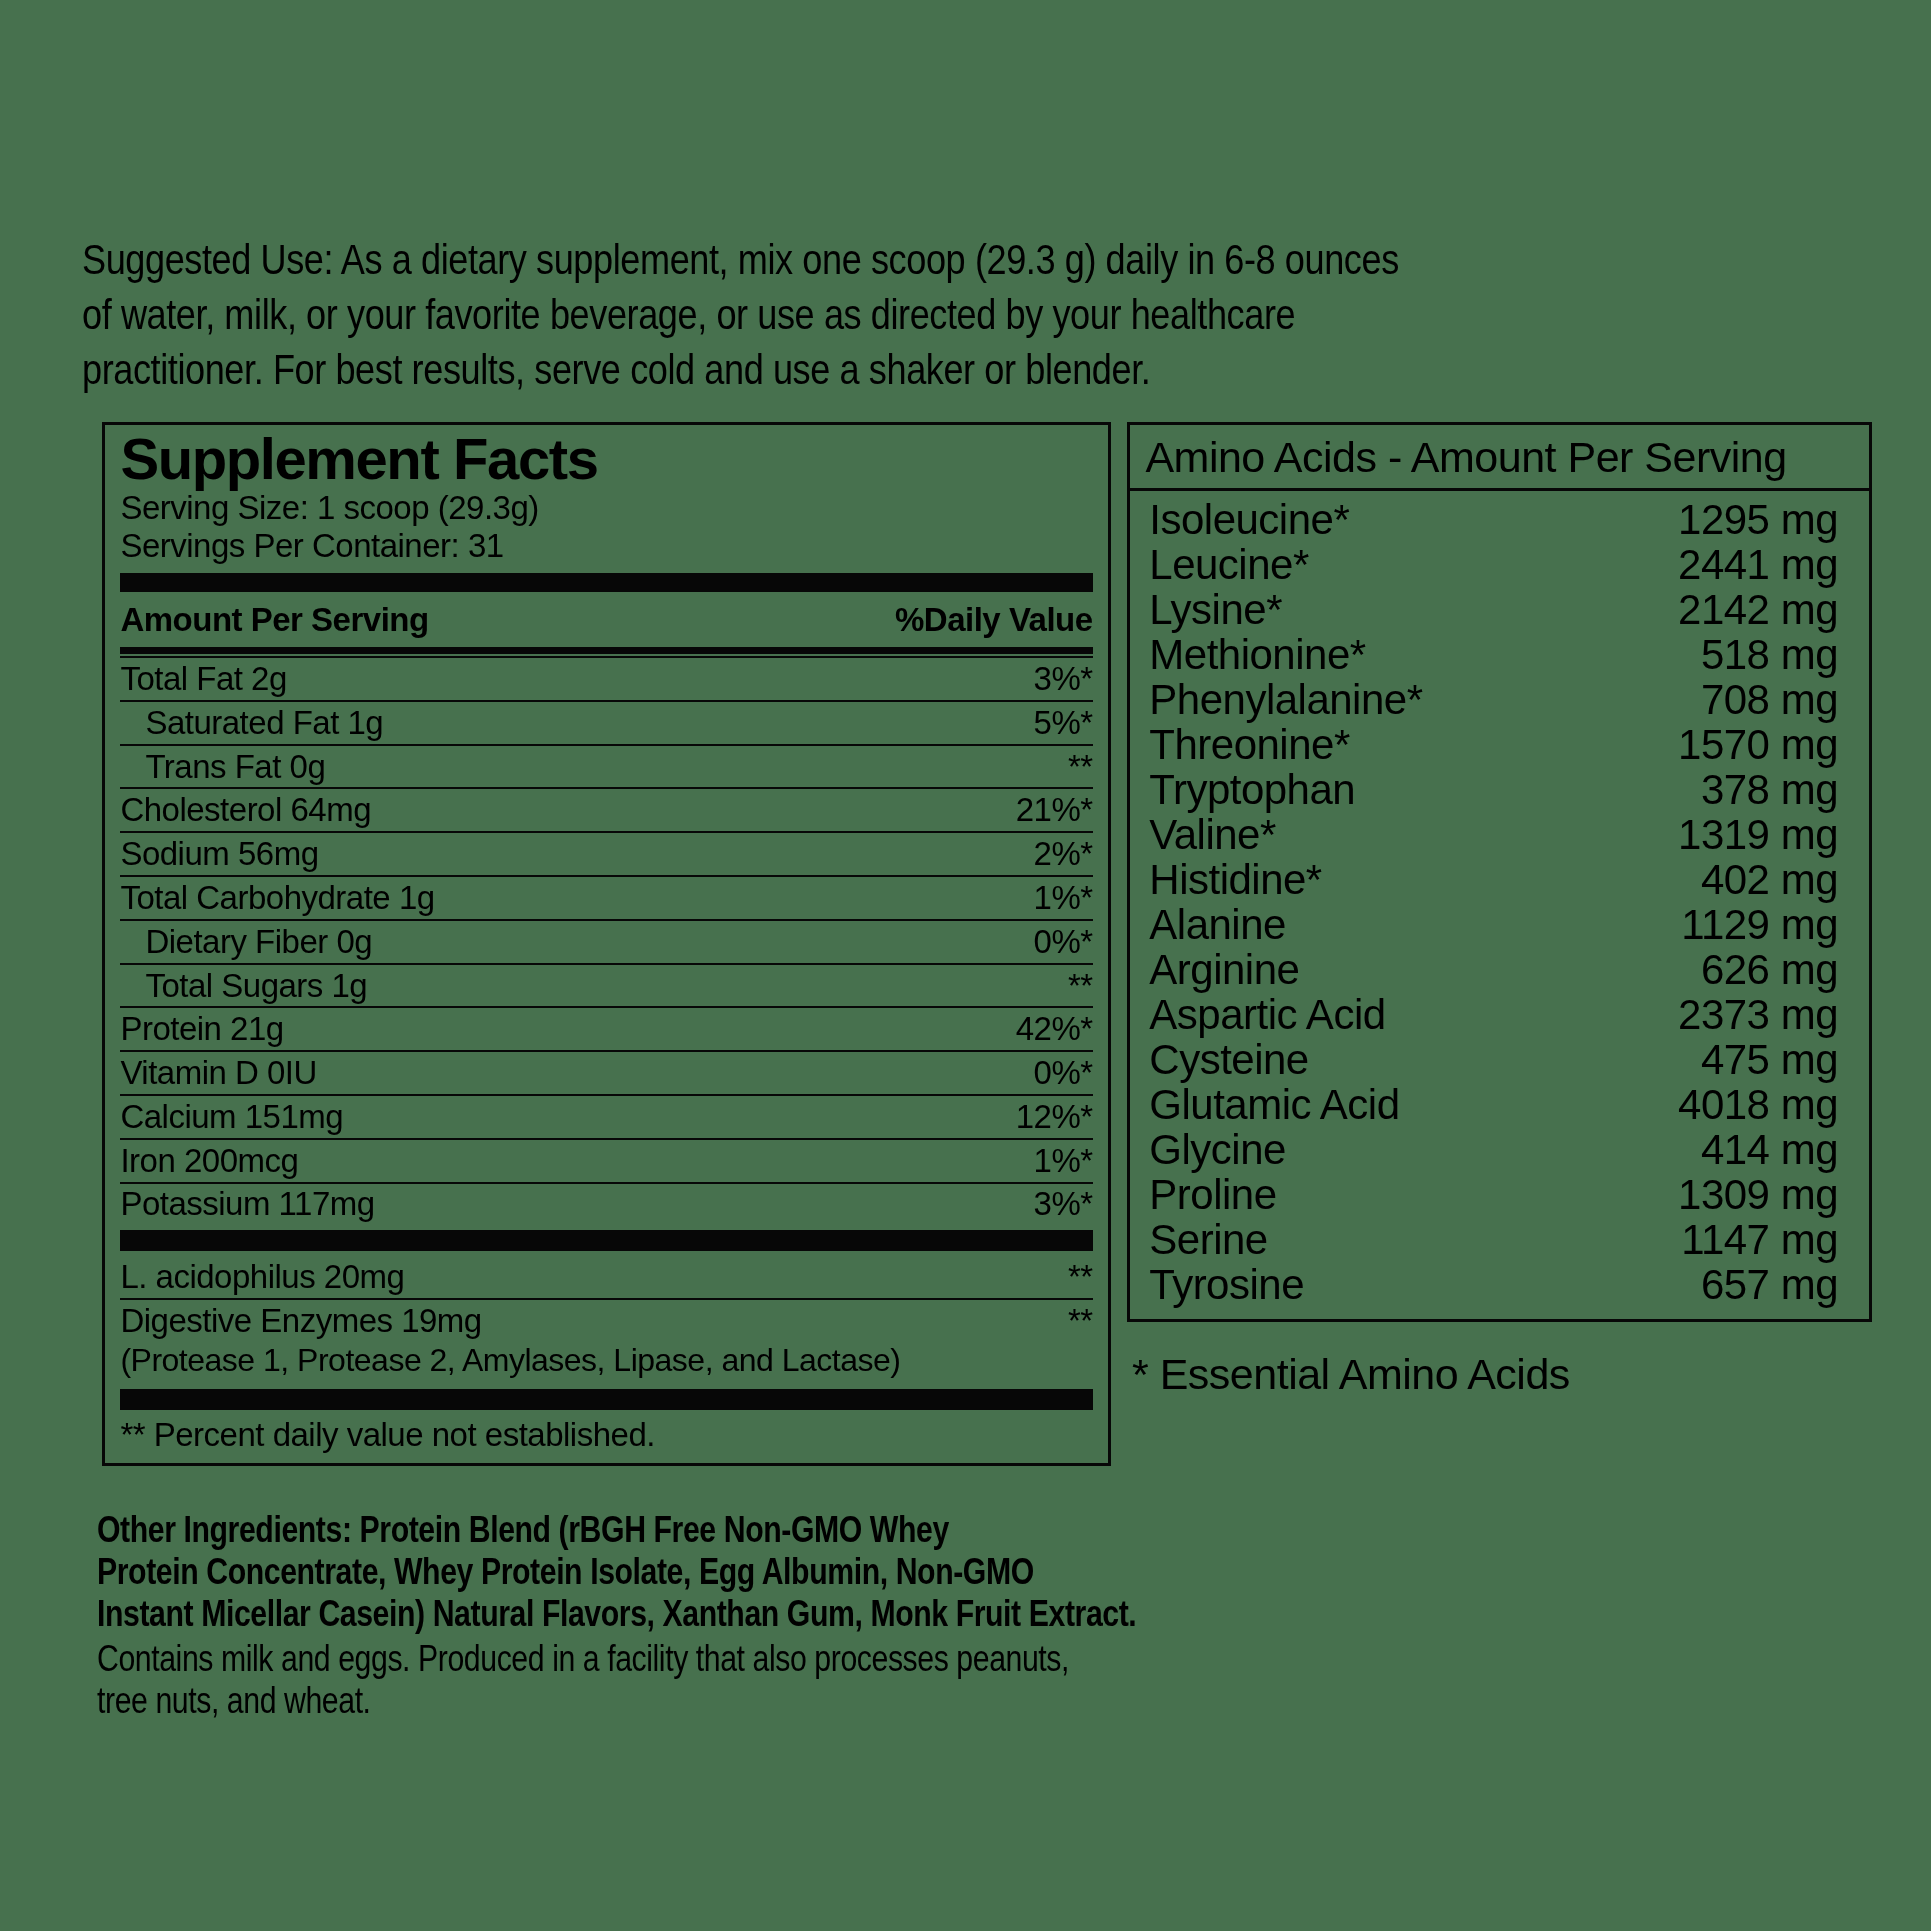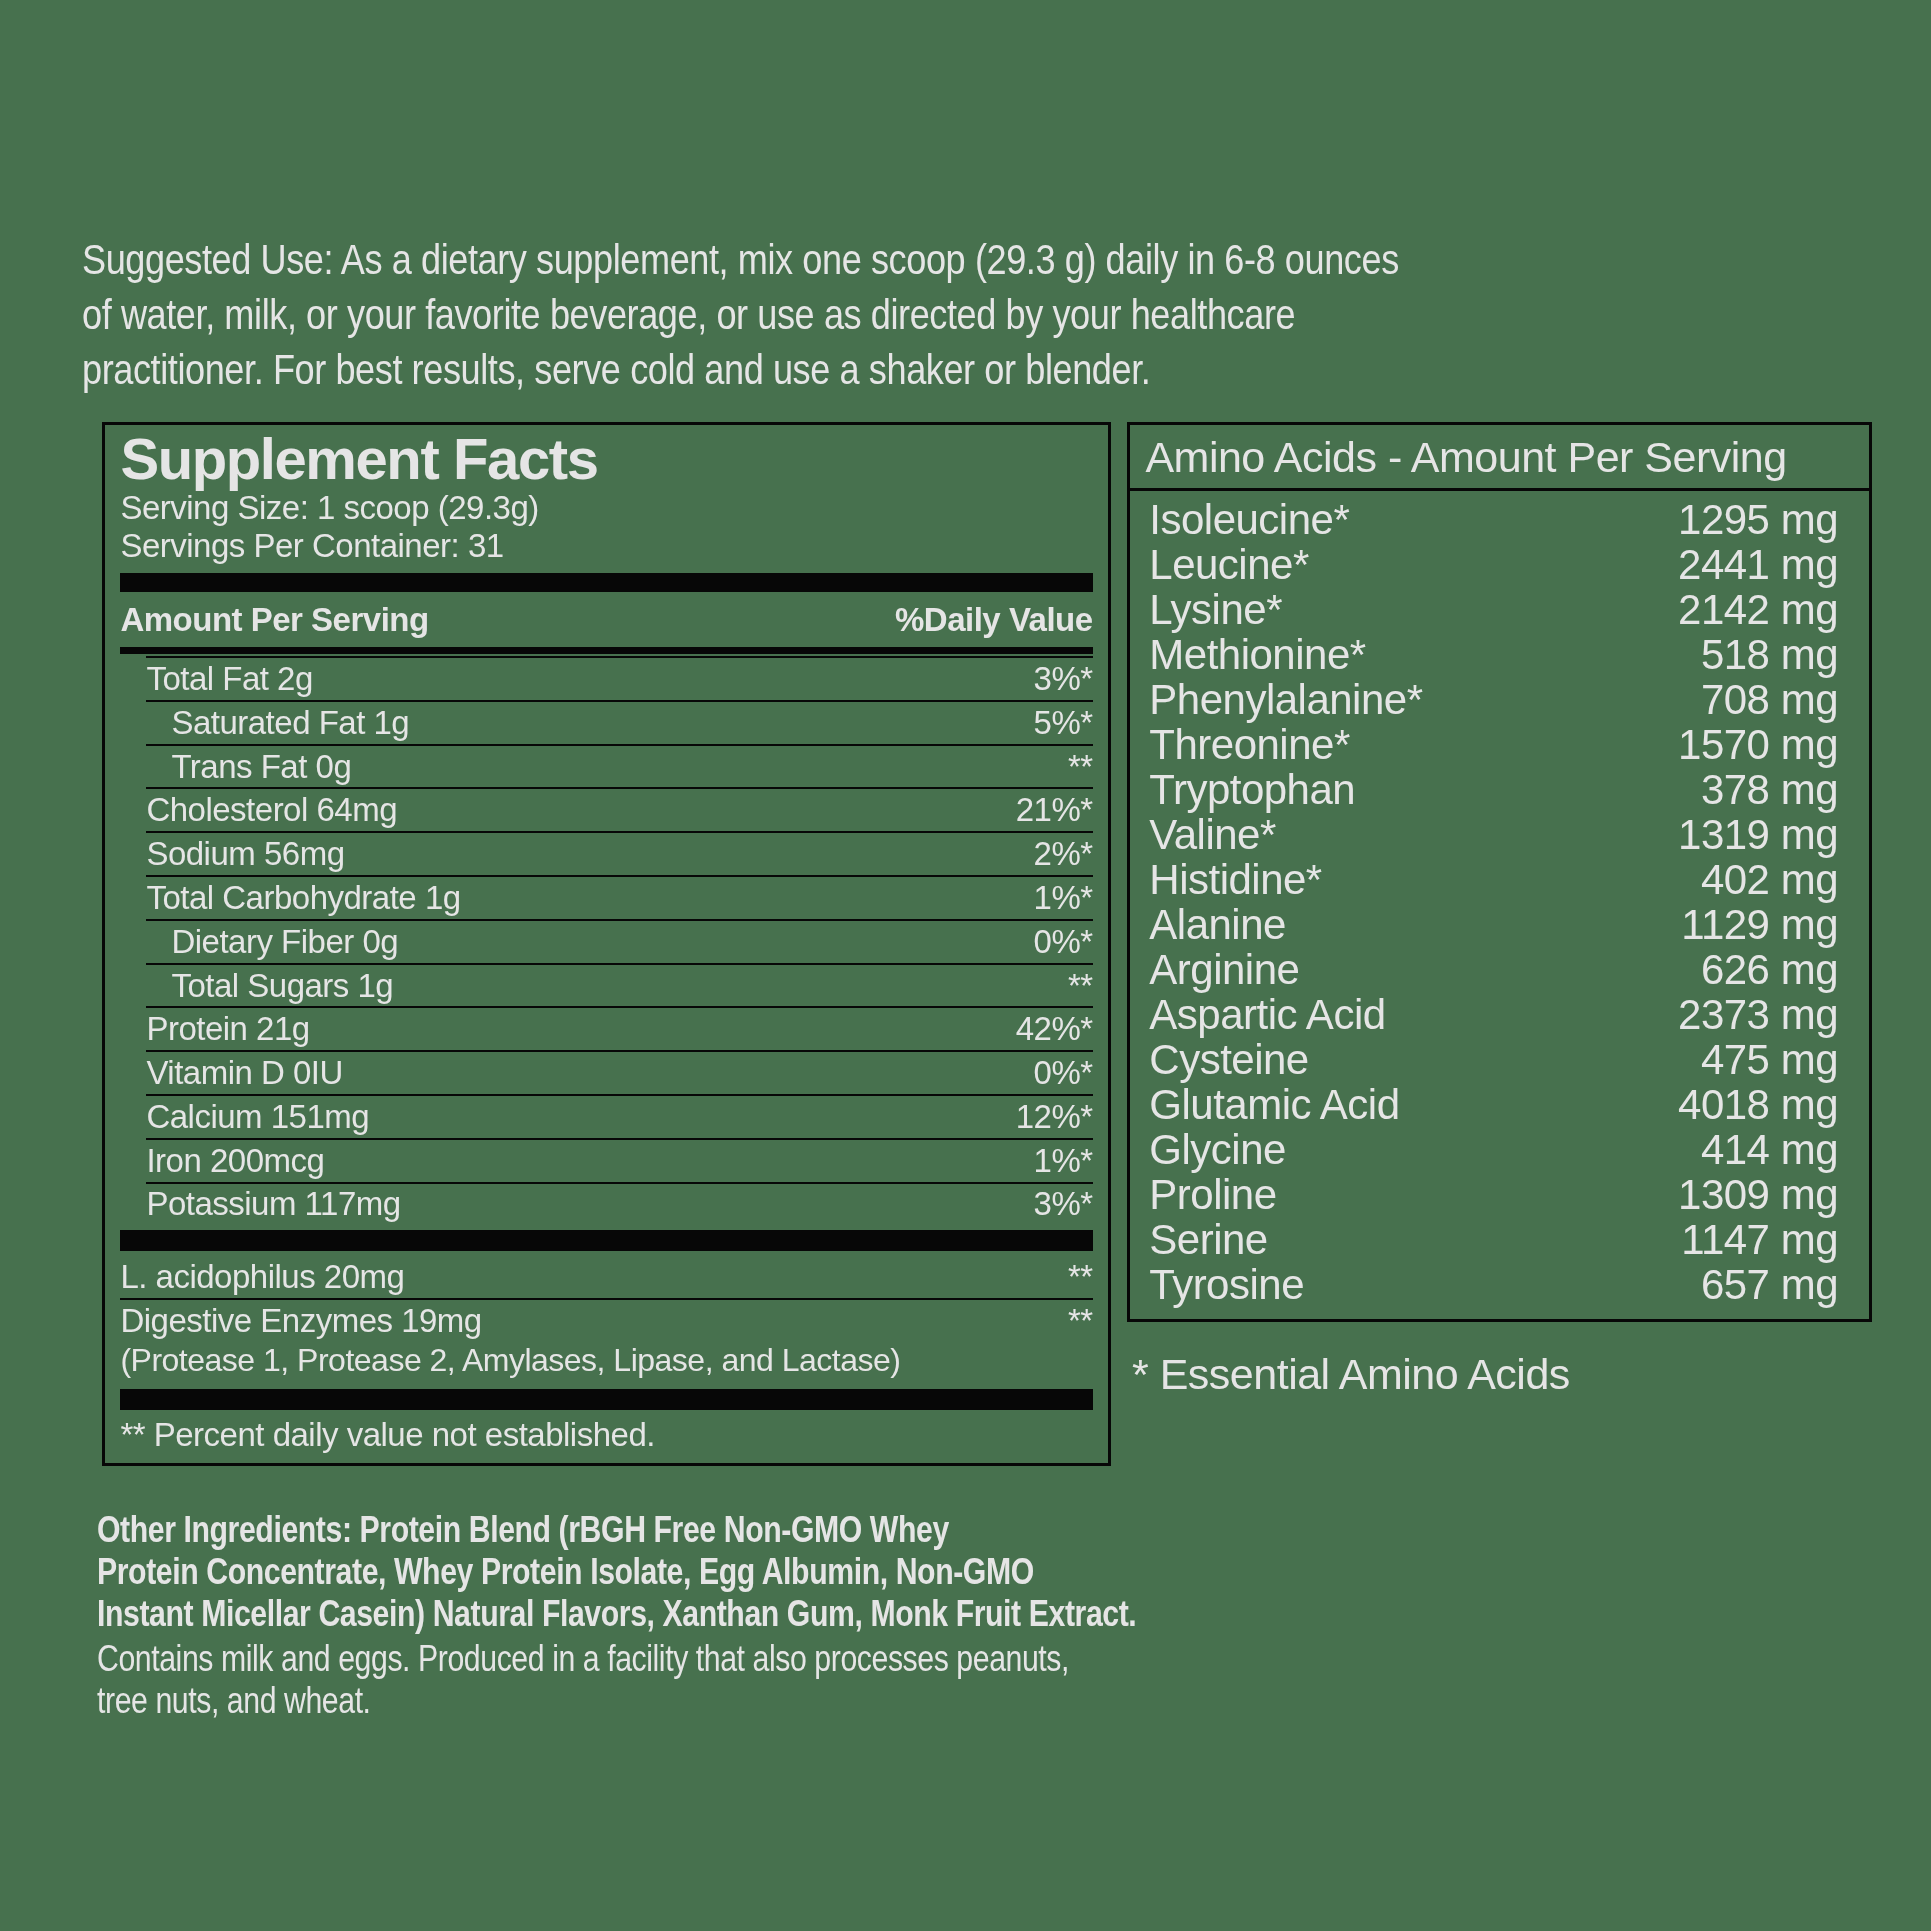--- a/index.html
+++ b/index.html
@@ -1,21 +1,21 @@
 <!DOCTYPE html>
 <html><head>
 <meta charset="utf-8">
 <style>
   html,body{margin:0;padding:0;}
   .canvas{
     position:relative;
     width:1931px;height:1931px;
     background:#47714E;
     font-family:"Liberation Sans", sans-serif;
-    color:#e5e5e5;
+    color:#000000;
     overflow:hidden;
   }
   
   .suggested{
     position:absolute;left:82px;top:232px;
     width:1757px;
     font-size:43px;line-height:55px;
     white-space:pre-line;
     transform:scaleX(0.84);transform-origin:left top;
     letter-spacing:-0.5px;
@@ -44,21 +44,21 @@
     display:flex;justify-content:space-between;
     font-size:33px;font-weight:700;letter-spacing:-0.5px;
     padding:4.8px 0 7.7px 0;
     align-items:flex-end;
   }
   .row{
     display:flex;justify-content:space-between;align-items:flex-start;
     font-size:33px;line-height:35px;letter-spacing:-0.5px;
     padding:2.9px 0 3.9px 0;
   }
-  .row.ht{border-top:2.9px solid #070707;margin-left:26px;}
+  .row.ht{border-top:2.9px solid #070707;}
   .row .ind{padding-left:25px;}
   .row .dv{white-space:nowrap;}
   .row-block{border-top:2.9px solid #070707;}
   .row-block .row{border-top:none;}
   .enzyme-note{
     font-size:32px;line-height:35px;letter-spacing:-0.5px;
     padding:1.9px 0 5.8px 0;white-space:pre-line;
   }
   .footnote{
     font-size:33px;line-height:39px;letter-spacing:-0.5px;

